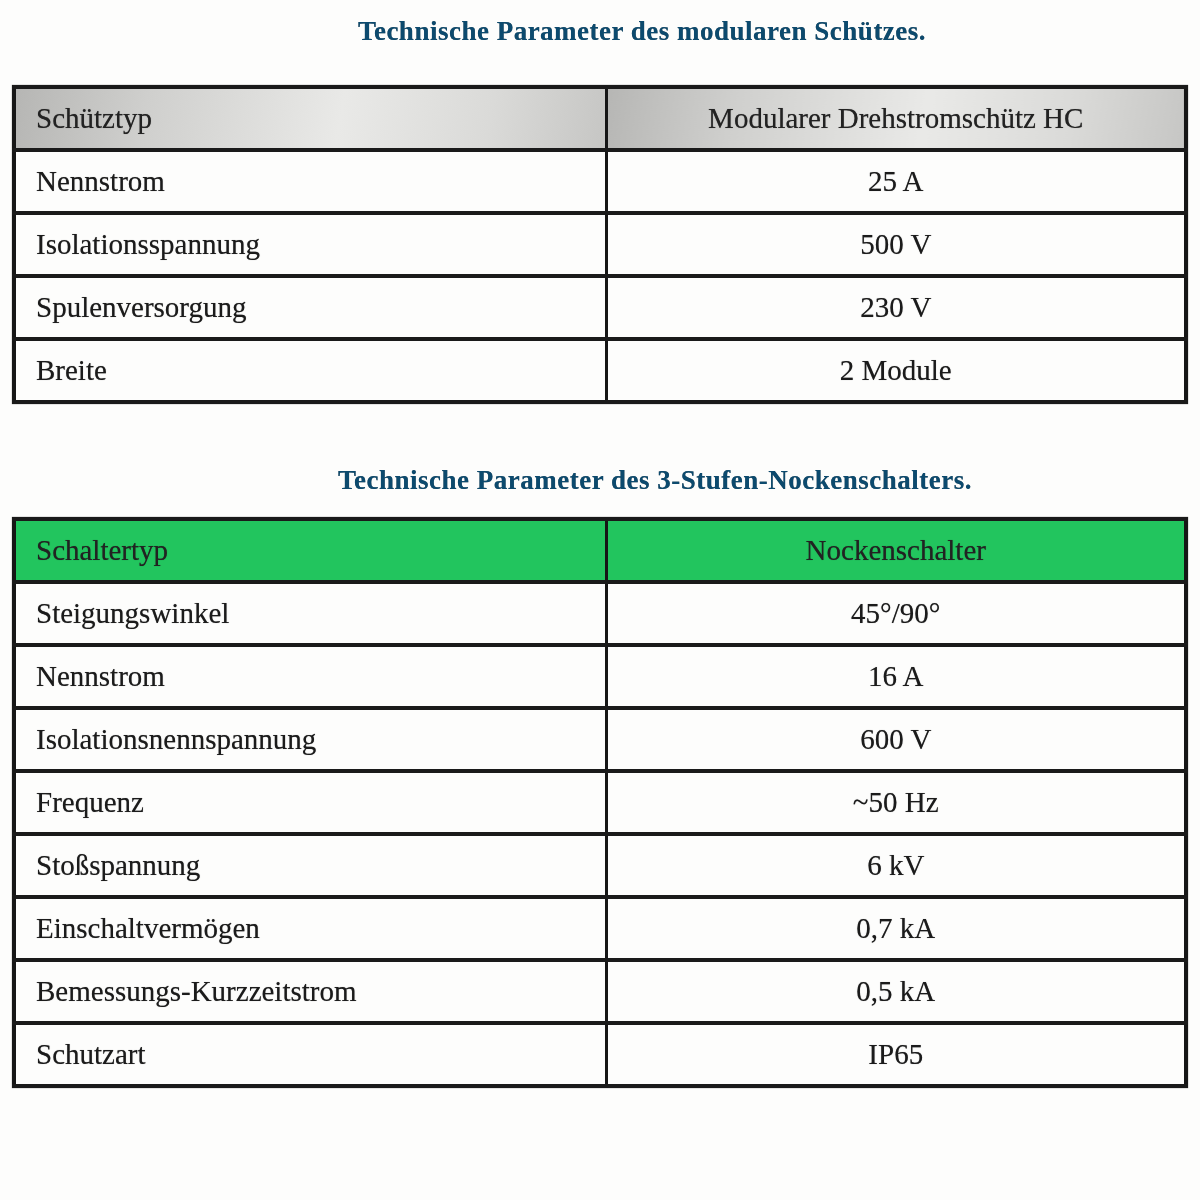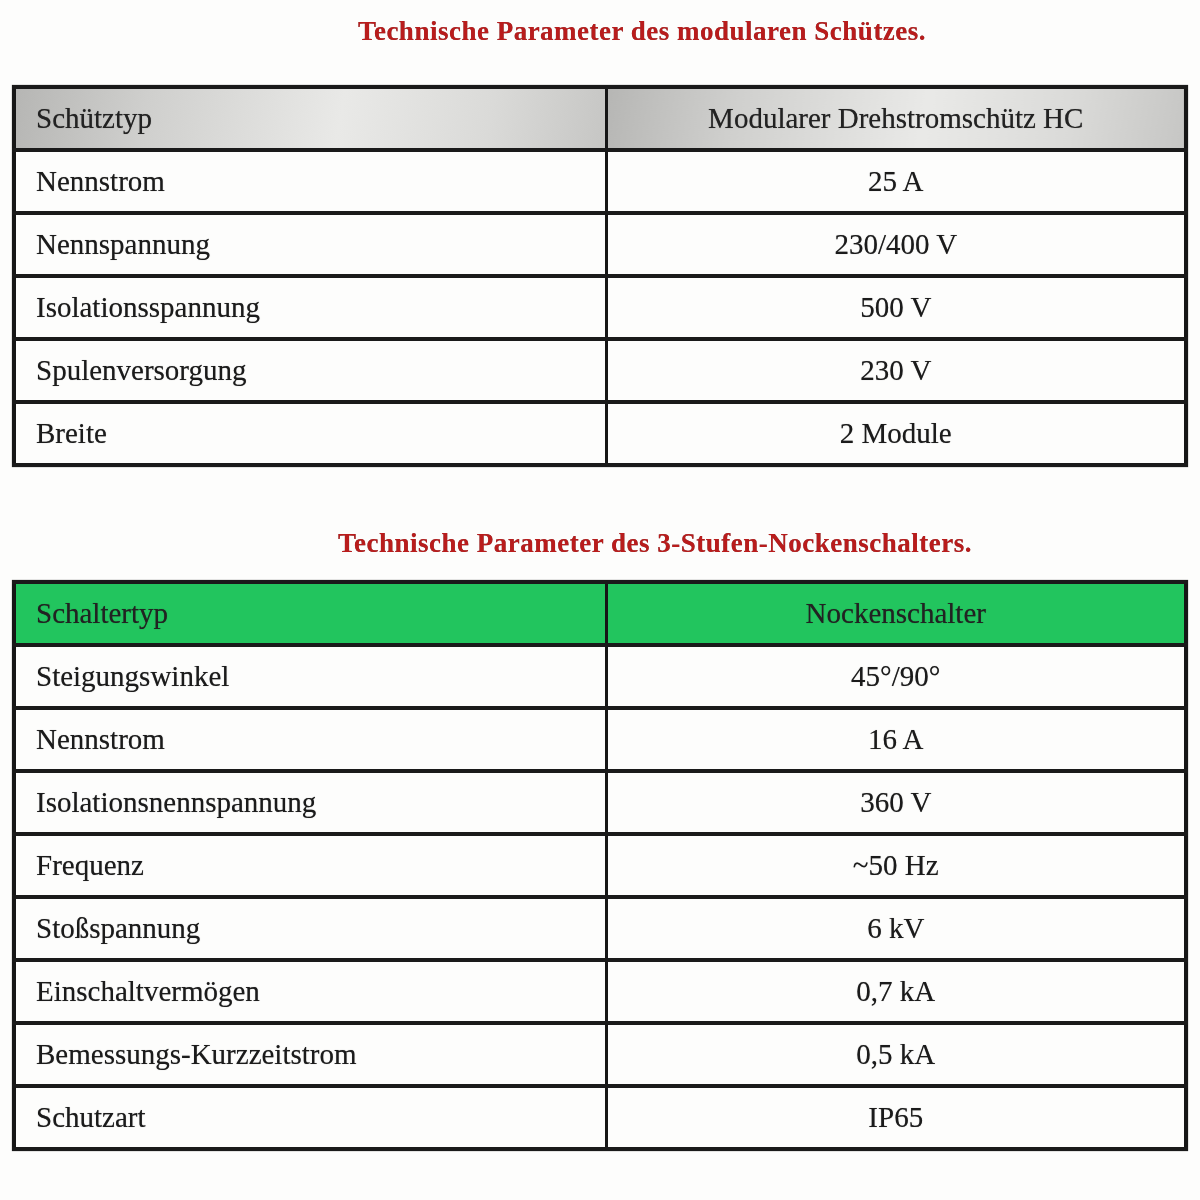--- a/index.html
+++ b/index.html
@@ -16,21 +16,21 @@
     width: 1200px;
     height: 1200px;
     position: relative;
   }
   .doc-title {
     text-align: center;
     font-weight: bold;
     font-size: 27px;
     line-height: 32px;
     letter-spacing: 0.5px;
-    color: #b91c1c;
+    color: #0c4a6e;
     text-shadow: 0 0 0.6px rgba(20,20,20,0.55);
   }
   .title-1 {
     padding-top: 15px;
     padding-left: 84px;
   }
   .title-2 {
     margin-top: 60px;
     padding-left: 110px;
   }
@@ -91,24 +91,20 @@
     <tbody>
       <tr class="header-row">
         <th class="cell-label">Schütztyp</th>
         <th class="cell-value">Modularer Drehstromschütz HC</th>
       </tr>
       <tr>
         <td class="cell-label">Nennstrom</td>
         <td class="cell-value">25 A</td>
       </tr>
       <tr>
-        <td class="cell-label">Nennspannung</td>
-        <td class="cell-value">230/400 V</td>
-      </tr>
-      <tr>
         <td class="cell-label">Isolationsspannung</td>
         <td class="cell-value">500 V</td>
       </tr>
       <tr>
         <td class="cell-label">Spulenversorgung</td>
         <td class="cell-value">230 V</td>
       </tr>
       <tr>
         <td class="cell-label">Breite</td>
         <td class="cell-value">2 Module</td>
@@ -131,21 +127,21 @@
       <tr>
         <td class="cell-label">Steigungswinkel</td>
         <td class="cell-value">45°/90°</td>
       </tr>
       <tr>
         <td class="cell-label">Nennstrom</td>
         <td class="cell-value">16 A</td>
       </tr>
       <tr>
         <td class="cell-label">Isolationsnennspannung</td>
-        <td class="cell-value">360 V</td>
+        <td class="cell-value">600 V</td>
       </tr>
       <tr>
         <td class="cell-label">Frequenz</td>
         <td class="cell-value">~50 Hz</td>
       </tr>
       <tr>
         <td class="cell-label">Stoßspannung</td>
         <td class="cell-value">6 kV</td>
       </tr>
       <tr>

